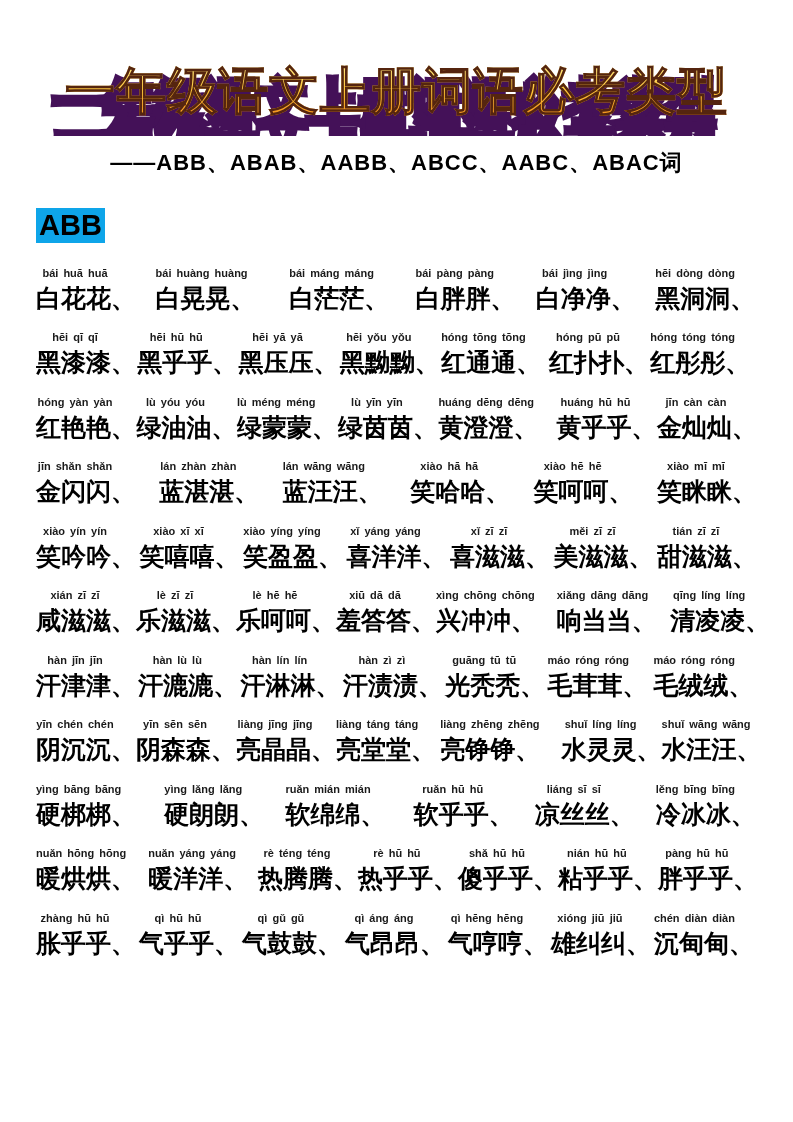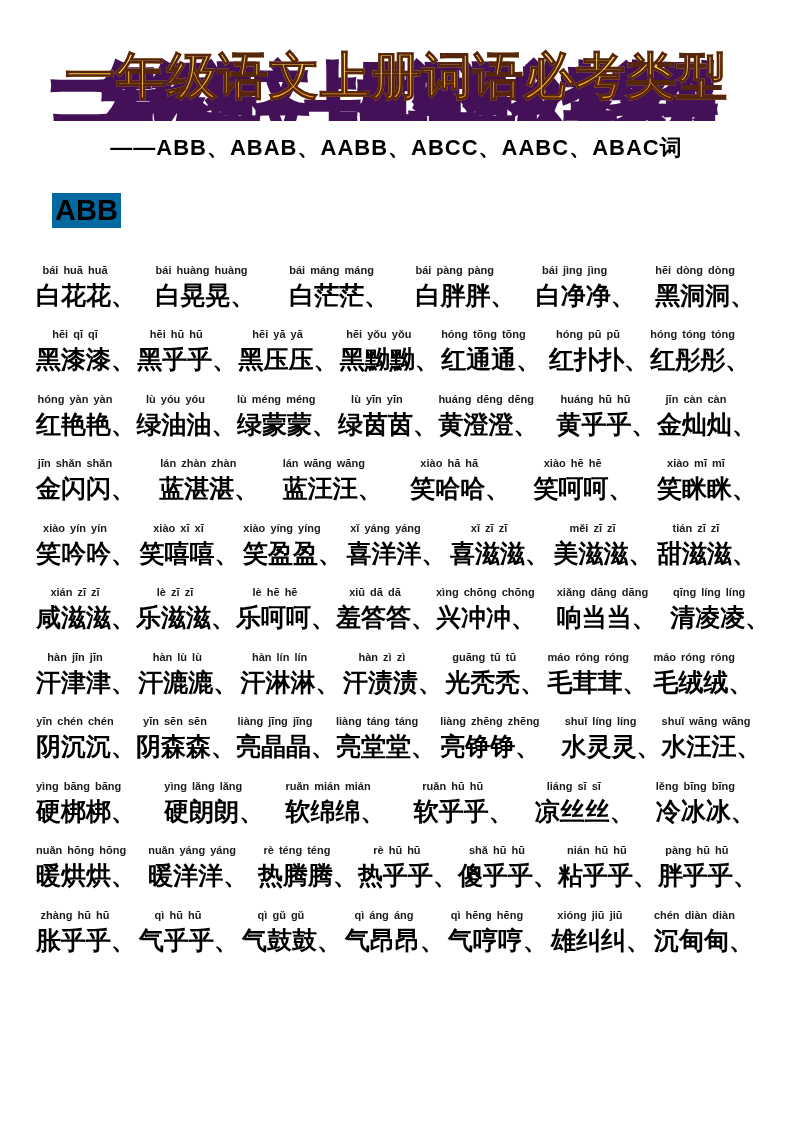--- a/index.html
+++ b/index.html
@@ -7,21 +7,21 @@
     --ink:#000000;
   }
   *{box-sizing:border-box;}
   html,body{margin:0;padding:0;background:#ffffff;}
   body{
     width:793px;height:1122px;overflow:hidden;
     font-family:"Liberation Sans","DejaVu Sans",sans-serif;
   }
   .page{
     width:793px;height:1122px;
-    padding:48px 36px 0 36px;
+    padding:63px 36px 0 36px;
     background:#ffffff;
   }
 
   
   .title-block{position:relative;text-align:center;}
   .title-layer{
     font-size:50px;font-weight:900;letter-spacing:1px;
     white-space:nowrap;line-height:1.15;
   }
   .title-shadow{
@@ -54,21 +54,21 @@
   }
 
   
   .section-label{
     display:inline-block;margin-top:30px;
     font-size:29px;font-weight:700;line-height:1.15;
     color:#000;padding:1px 3px;
   }
 
   
-  .word-list{margin-top:36px;}
+  .word-list{margin-top:24px;}
   .word-row{
     display:flex;justify-content:space-between;align-items:flex-end;
     margin-bottom:17px;
   }
   .word-item{display:flex;flex-direction:column;}
   .pinyin{
     font-size:11px;font-weight:600;color:#1a1a1a;
     white-space:nowrap;align-self:center;
     margin-right:22px;margin-bottom:3px;word-spacing:2px;
   }
@@ -85,21 +85,21 @@
   <header class="title-block">
     <div class="title-layer title-shadow">一年级语文上册词语必考类型</div>
     <div class="title-layer title-main">一年级语文上册词语必考类型</div>
   </header>
   <div class="title-echo">
     <span>一年级语文上册词语必考类型</span>
   </div>
 
   <div class="subtitle">——ABB、ABAB、AABB、ABCC、AABC、ABAC词</div>
 
-  <div class="section-label" style="background: #0369a1; margin-left: 16px;">ABB</div>
+  <div class="section-label" style="background: #0ea5e9;">ABB</div>
 
   <div class="word-list" id="word-rows">
       <div class="word-row">
         <div class="word-item">
           <div class="pinyin">bái huā huā</div>
           <div class="hanzi">白花花、</div>
         </div>
         <div class="word-item">
           <div class="pinyin">bái huàng huàng</div>
           <div class="hanzi">白晃晃、</div>

